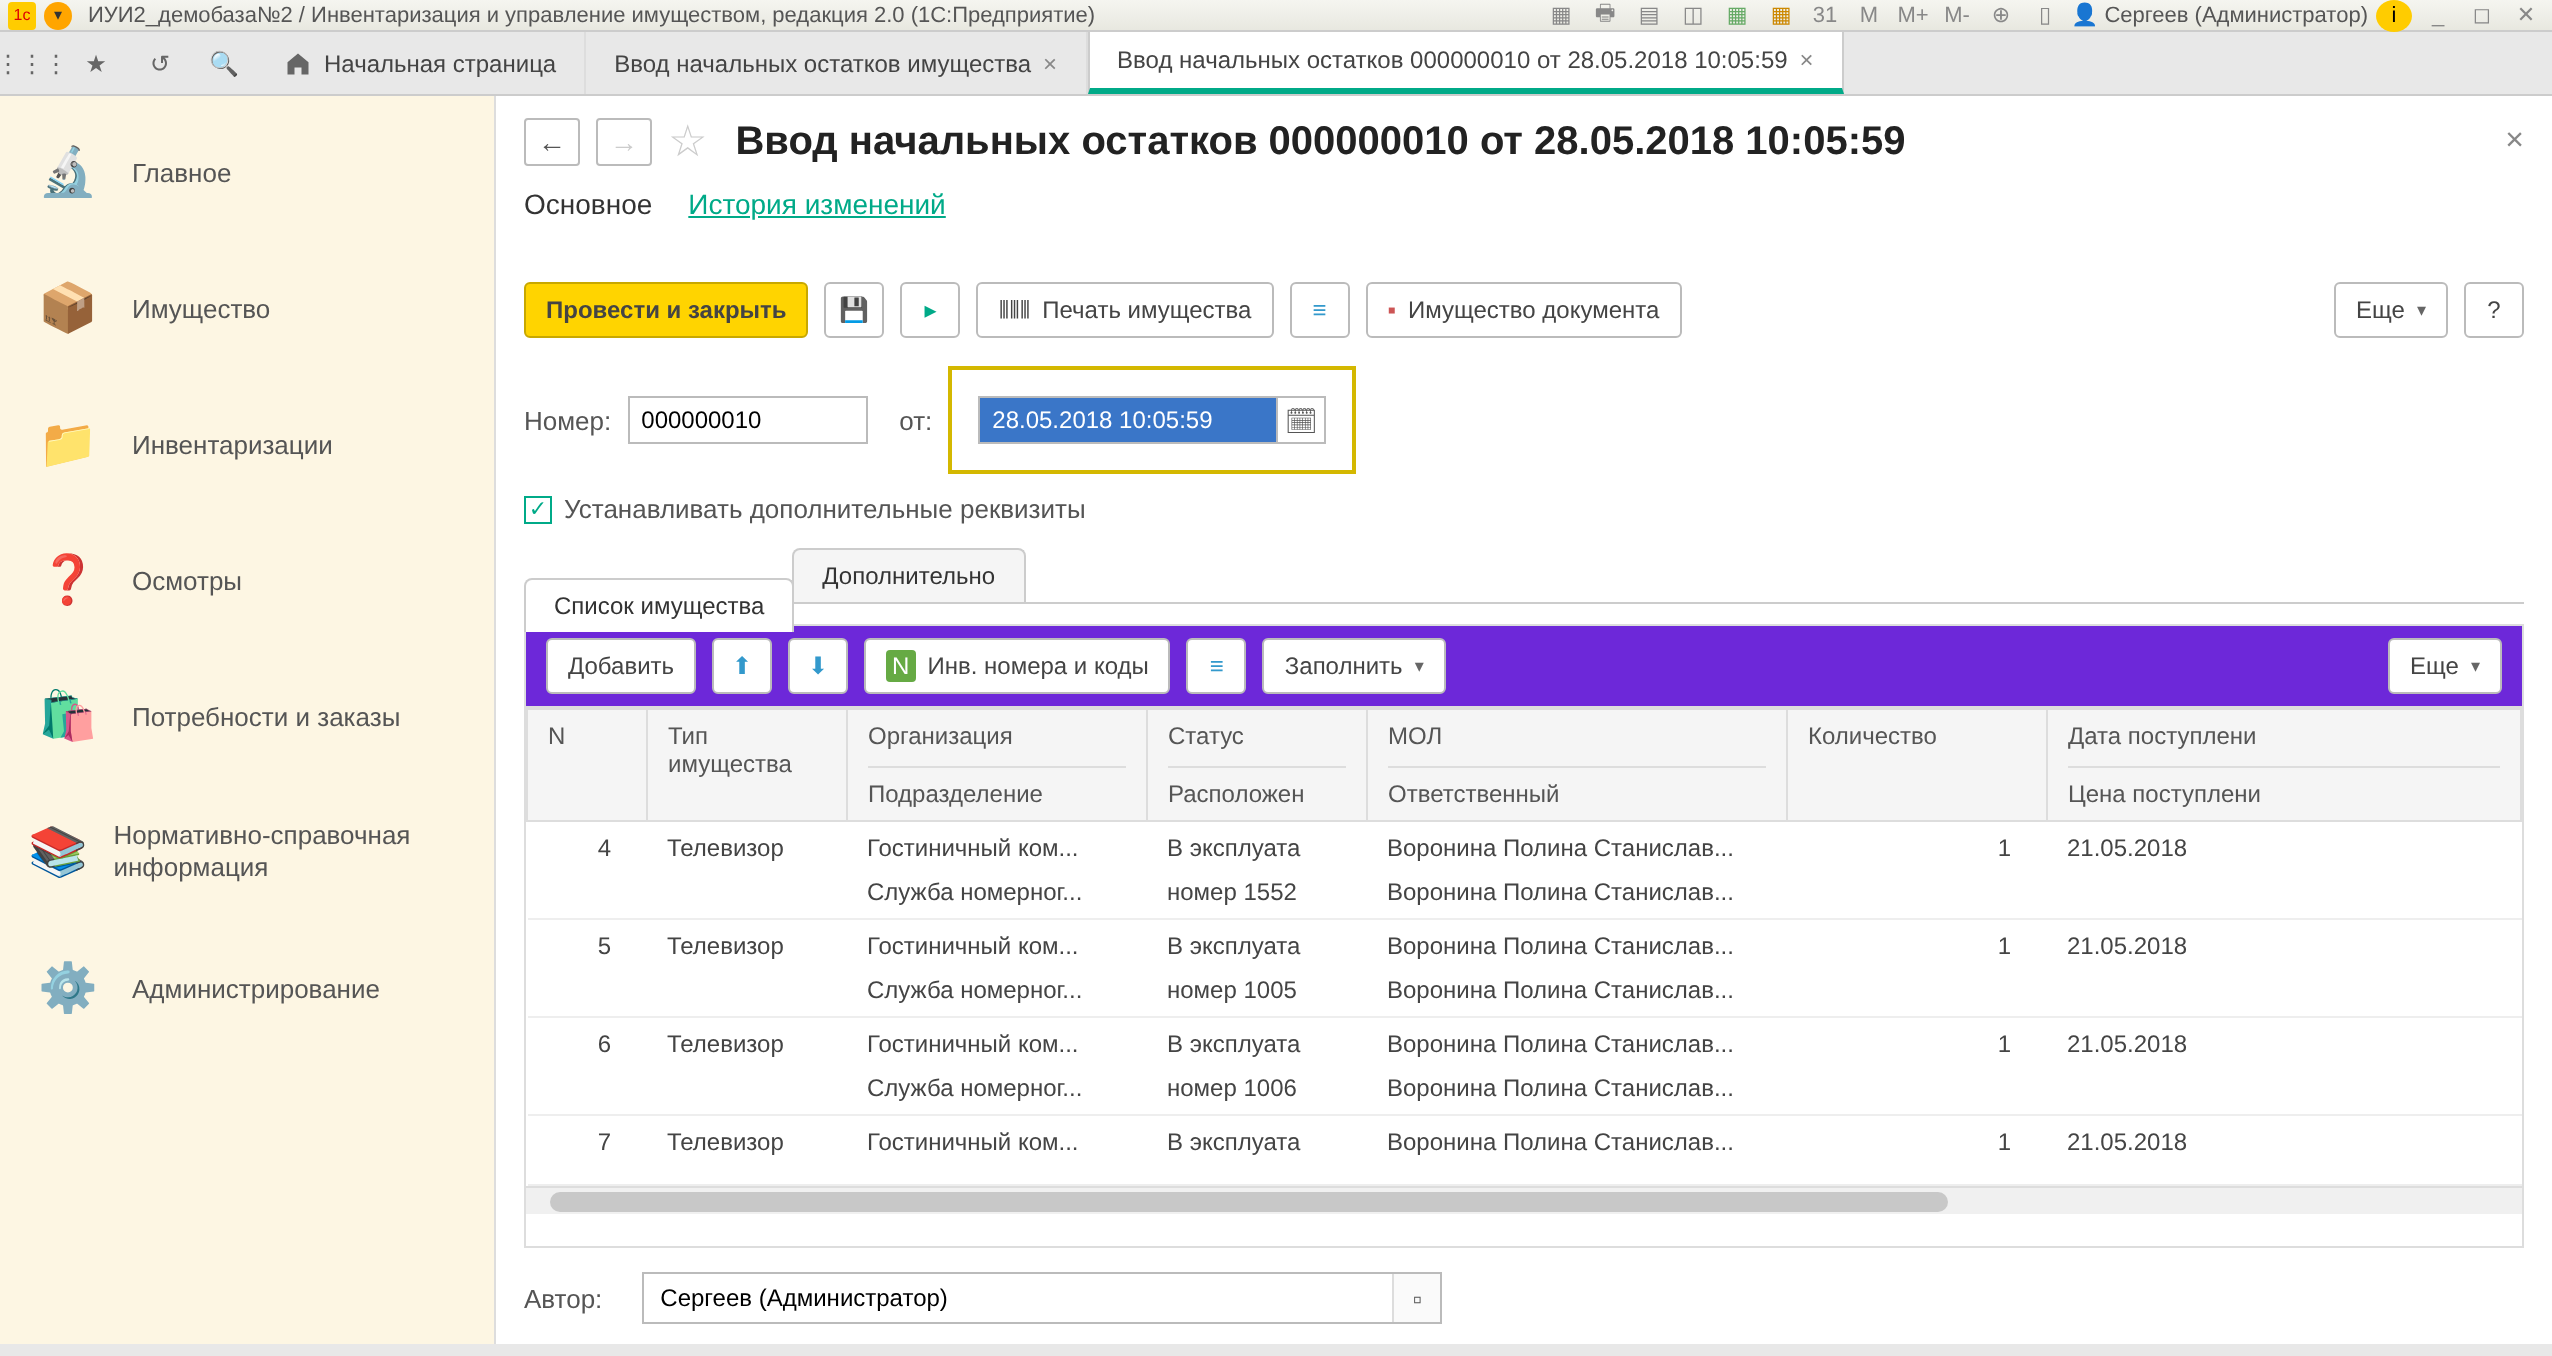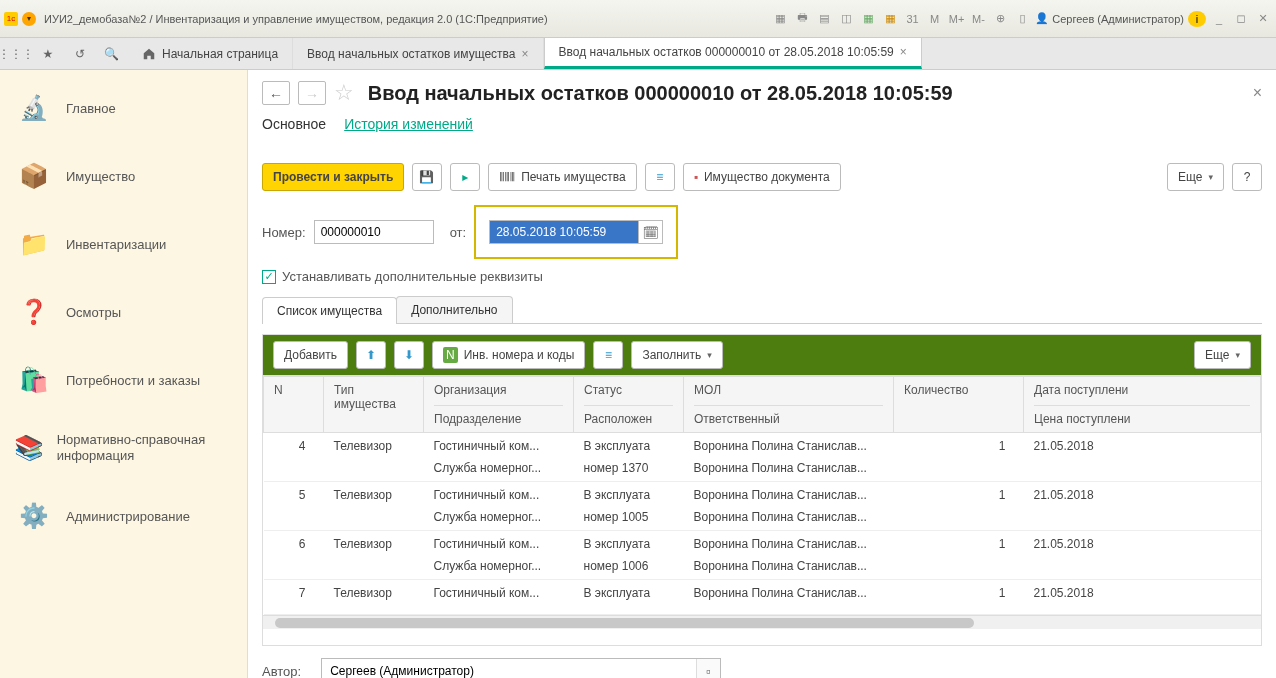--- a/index.html
+++ b/index.html
@@ -1,17 +1,17 @@
 <!DOCTYPE html>
 <html><head>
 <meta charset="utf-8">
 <style>
 * { box-sizing: border-box; margin: 0; padding: 0; }
 body { font-family: Arial, sans-serif; font-size: 12px; background: #e8e8e8; width: 1276px; height: 678px; overflow: hidden; color: #333; }
-.titlebar { height: 38px; background: linear-gradient(#f5f5f0,#e8e8e0); display: flex; align-items: center; padding: 0 4px; border-bottom: 1px solid #ccc; gap: 4px; }
+.titlebar { height: 16px; background: linear-gradient(#f5f5f0,#e8e8e0); display: flex; align-items: center; padding: 0 4px; border-bottom: 1px solid #ccc; gap: 4px; }
 .titlebar .logo { width: 14px; height: 14px; background: #ffcc00; border-radius: 2px; display:flex; align-items:center; justify-content:center; font-size:8px; color:#d00; }
 .titlebar .dd { width: 14px; height:14px; background:#ffa500; border-radius:50%; display:flex; align-items:center; justify-content:center; font-size:8px; }
 .titlebar .title { flex: 0 0 auto; color: #555; font-size: 11px; margin-left: 4px; }
 .titlebar .spacer { flex: 1; }
 .titlebar .tbicon { width: 18px; height: 16px; display:flex; align-items:center; justify-content:center; color:#888; font-size:11px; cursor:pointer; }
 .titlebar .user { color:#555; font-size:11px; display:flex; align-items:center; gap:3px; }
 .tabbar { height: 32px; background: #e8e8e8; display:flex; align-items:stretch; border-bottom:1px solid #ccc; }
 .tabbar .tbtn { width: 32px; display:flex; align-items:center; justify-content:center; color:#666; cursor:pointer; }
 .tabbar .tab { padding: 0 14px; display:flex; align-items:center; gap:6px; border-right:1px solid #ddd; cursor:pointer; white-space:nowrap; font-size:12px; color:#444; }
 .tabbar .tab .close { color:#888; font-size:12px; }
@@ -40,22 +40,22 @@
 .formrow { margin-top:14px; display:flex; align-items:center; gap:8px; font-size:13px; color:#555; }
 .formrow label { }
 .txtinput { height:24px; border:1px solid #bbb; padding:0 6px; font-size:12px; }
 .dategroup { display:flex; border:2px solid #d4b800; padding:13px; }
 .dategroup .txtinput { border:1px solid #bbb; width:150px; background:#3a76c8; color:#fff; }
 .dategroup .calbtn { width:24px; border:1px solid #bbb; border-left:none; display:flex; align-items:center; justify-content:center; background:#fff; cursor:pointer; }
 .chkrow { margin-top:10px; display:flex; align-items:center; gap:6px; font-size:13px; color:#555; }
 .chkrow .chk { width:14px; height:14px; border:1px solid #0a8; background:#fff; display:flex; align-items:center; justify-content:center; color:#0a8; font-size:11px; }
 .tabs2 { margin-top:12px; display:flex; border-bottom:1px solid #ccc; }
 .tabs2 .t2 { padding:6px 14px; border:1px solid #ccc; border-bottom:none; background:#f5f5f5; cursor:pointer; font-size:12px; margin-right:-1px; border-radius:4px 4px 0 0; }
-.tabs2 .t2.active { background:#fff; position:relative; top:1px; }
-.subtoolbar { margin-top:10px; padding:6px 10px; display:flex; gap:8px; align-items:flex-end; border:1px solid #ddd; border-bottom:none; background:#4d7c0f; }
+.tabs2 .t2.active { background:#fff; position:relative; top:15px; }
+.subtoolbar { margin-top:10px; padding:6px 10px; display:flex; gap:8px; align-items:flex-end; border:1px solid #ddd; border-bottom:none; background:#6d28d9; }
 .tablewrap { border:1px solid #ddd; flex:1; overflow:auto; position:relative; }
 .tbl { width:100%; border-collapse:collapse; font-size:12px; }
 .tbl th { background:#f5f5f5; text-align:left; padding:6px 10px; border:1px solid #ddd; font-weight:normal; color:#555; vertical-align:top; }
 .tbl th .sub { display:block; margin-top:8px; padding-top:6px; border-top:1px solid #ddd; }
 .tbl td { padding:6px 10px; border-bottom:1px solid #eee; color:#444; vertical-align:top; }
 .tbl td.num { text-align:right; padding-right:18px; }
 .tbl td .sub { display:block; margin-top:8px; }
 .footerrow { margin-top:12px; display:flex; align-items:center; gap:20px; font-size:13px; color:#555; }
 .footerrow .authorfield { flex:0 0 400px; }
 .authorbox { display:flex; border:1px solid #bbb; height:26px; }
@@ -237,21 +237,21 @@
             <th style="width:210px"><span>МОЛ</span><span class="sub">Ответственный</span></th>
             <th style="width:130px">Количество</th>
             <th><span>Дата поступлени</span><span class="sub">Цена поступлени</span></th>
           </tr>
         </thead>
         <tbody id="tbody">
             <tr>
               <td class="num">4</td>
               <td>Телевизор</td>
               <td>Гостиничный ком...<span class="sub">Служба номерног...</span></td>
-              <td>В эксплуата<span class="sub">номер 1370</span></td>
+              <td>В эксплуата<span class="sub">номер 1552</span></td>
               <td>Воронина Полина Станислав...<span class="sub">Воронина Полина Станислав...</span></td>
               <td class="num">1</td>
               <td>21.05.2018</td>
             </tr>
             <tr>
               <td class="num">5</td>
               <td>Телевизор</td>
               <td>Гостиничный ком...<span class="sub">Служба номерног...</span></td>
               <td>В эксплуата<span class="sub">номер 1005</span></td>
               <td>Воронина Полина Станислав...<span class="sub">Воронина Полина Станислав...</span></td>

